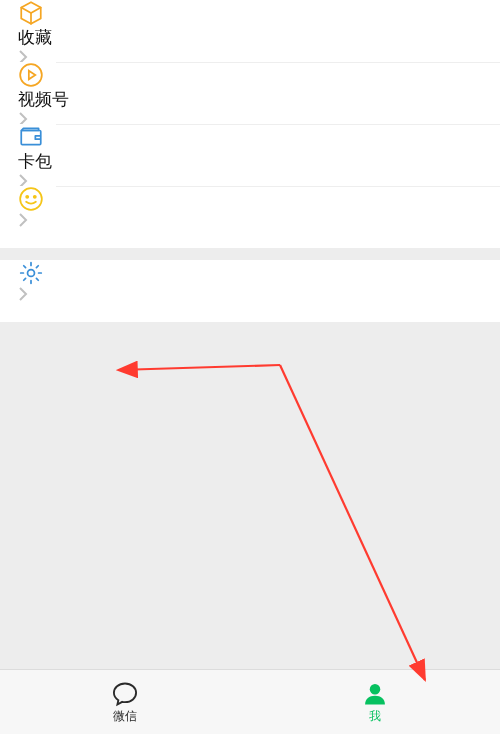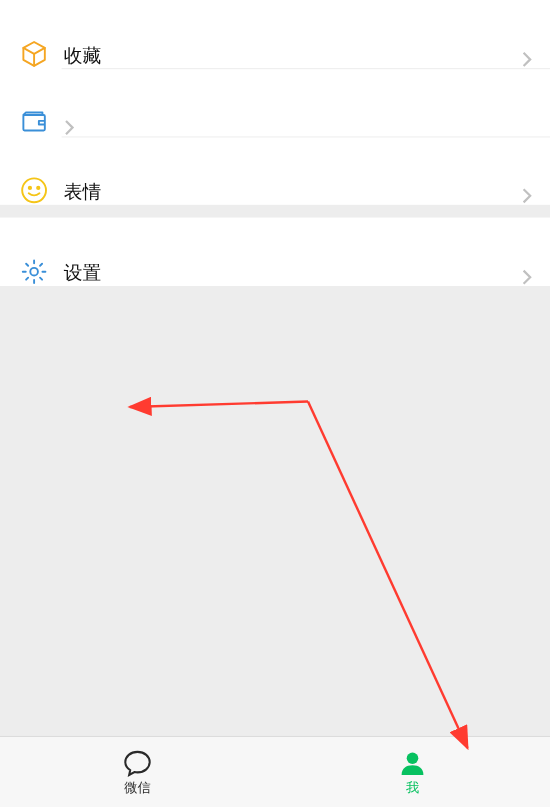--- a/index.html
+++ b/index.html
@@ -2,24 +2,25 @@
 <html><head>
 <meta charset="utf-8">
 <style>
   * { margin: 0; padding: 0; box-sizing: border-box; }
   html, body { width: 500px; height: 734px; font-family: -apple-system, "Helvetica Neue", Arial, sans-serif; background: #ededed; position: relative; overflow: hidden; }
   .list { background: #fff; }
   .group { background: #fff; }
   .gap { height: 12px; background: #ededed; }
   .gap-big { height: 260px; background: #ededed; }
   .row {
-    display: flex; align-items: flex-end;
+    display: flex; align-items: flex-start;
     height: 62px; padding: 0 16px 0 18px;
     background: #fff; position: relative;
     cursor: pointer;
+    flex-direction: column;
   }
   .row + .row::before {
     content: ""; position: absolute; left: 56px; right: 0; top: 0;
     height: 1px; background: #e7e7e7; transform: scaleY(0.7);
   }
   .row .icon { width: 26px; height: 26px; margin-right: 14px; display: flex; align-items: center; justify-content: center; }
   .row .label { font-size: 17px; color: #111; flex: 1; }
   .row .chev { color: #c0c0c0; }
   .tabbar {
     position: absolute; left: 0; right: 0; bottom: 0;
@@ -50,65 +51,78 @@
       </span>
       <span class="label">收藏</span>
       <span class="chev">
         <svg width="10" height="16" viewBox="0 0 10 16" fill="none" stroke="#c0c0c0" stroke-width="2">
             <path d="M2 2 L8 8 L2 14"></path>
           </svg>
       </span>
     </div>
 
 
+    <div class="row">
+      <span class="icon">
+        <svg width="26" height="26" viewBox="0 0 24 24" fill="none" stroke="#f5a623" stroke-width="1.6">
+          <circle cx="12" cy="12" r="10"></circle>
+          <path d="M10 8 L16 12 L10 16 Z" fill="none"></path>
+        </svg>
+      </span>
+      <span class="label">视频号</span>
+      <span class="chev">
+        <svg width="10" height="16" viewBox="0 0 10 16" fill="none" stroke="#c0c0c0" stroke-width="2">
+            <path d="M2 2 L8 8 L2 14"></path>
+          </svg>
+      </span>
+    </div>
 
     <div class="row">
       <span class="icon">
         <svg width="26" height="26" viewBox="0 0 24 24" fill="none" stroke="#3a8fd8" stroke-width="1.6" stroke-linejoin="round">
           <path d="M3 6 L19 6 L19 4 L5 4 Z"></path>
           <rect x="3" y="6" width="18" height="13" rx="1"></rect>
           <path d="M21 11 L16 11 L16 14 L21 14"></path>
         </svg>
       </span>
+      <span class="label">卡包</span>
       <span class="chev">
         <svg width="10" height="16" viewBox="0 0 10 16" fill="none" stroke="#c0c0c0" stroke-width="2">
             <path d="M2 2 L8 8 L2 14"></path>
           </svg>
       </span>
     </div>
 
     <div class="row">
       <span class="icon">
         <svg width="26" height="26" viewBox="0 0 24 24" fill="none" stroke="#f5c518" stroke-width="1.6">
           <circle cx="12" cy="12" r="10"></circle>
           <circle cx="8.5" cy="10" r="1" fill="#f5c518"></circle>
           <circle cx="15.5" cy="10" r="1" fill="#f5c518"></circle>
           <path d="M7.5 14.5 Q12 18 16.5 14.5" stroke-linecap="round"></path>
         </svg>
       </span>
-      <span class="label">表情</span>
       <span class="chev">
         <svg width="10" height="16" viewBox="0 0 10 16" fill="none" stroke="#c0c0c0" stroke-width="2">
             <path d="M2 2 L8 8 L2 14"></path>
           </svg>
       </span>
     </div>
   </div>
 
   <div class="gap"></div>
 
   <div class="group">
     <div class="row">
       <span class="icon">
         <svg width="26" height="26" viewBox="0 0 24 24" fill="none" stroke="#3a8fd8" stroke-width="1.6">
           <circle cx="12" cy="12" r="3.2"></circle>
           <path d="M12 2.5 L12 5 M12 19 L12 21.5 M21.5 12 L19 12 M5 12 L2.5 12 M18.7 5.3 L17 7 M7 17 L5.3 18.7 M18.7 18.7 L17 17 M7 7 L5.3 5.3" stroke-linecap="round"></path>
         </svg>
       </span>
-      <span class="label">设置</span>
       <span class="chev">
         <svg width="10" height="16" viewBox="0 0 10 16" fill="none" stroke="#c0c0c0" stroke-width="2">
             <path d="M2 2 L8 8 L2 14"></path>
           </svg>
       </span>
     </div>
   </div>
 
   <div class="gap-big"></div>
 </div>

